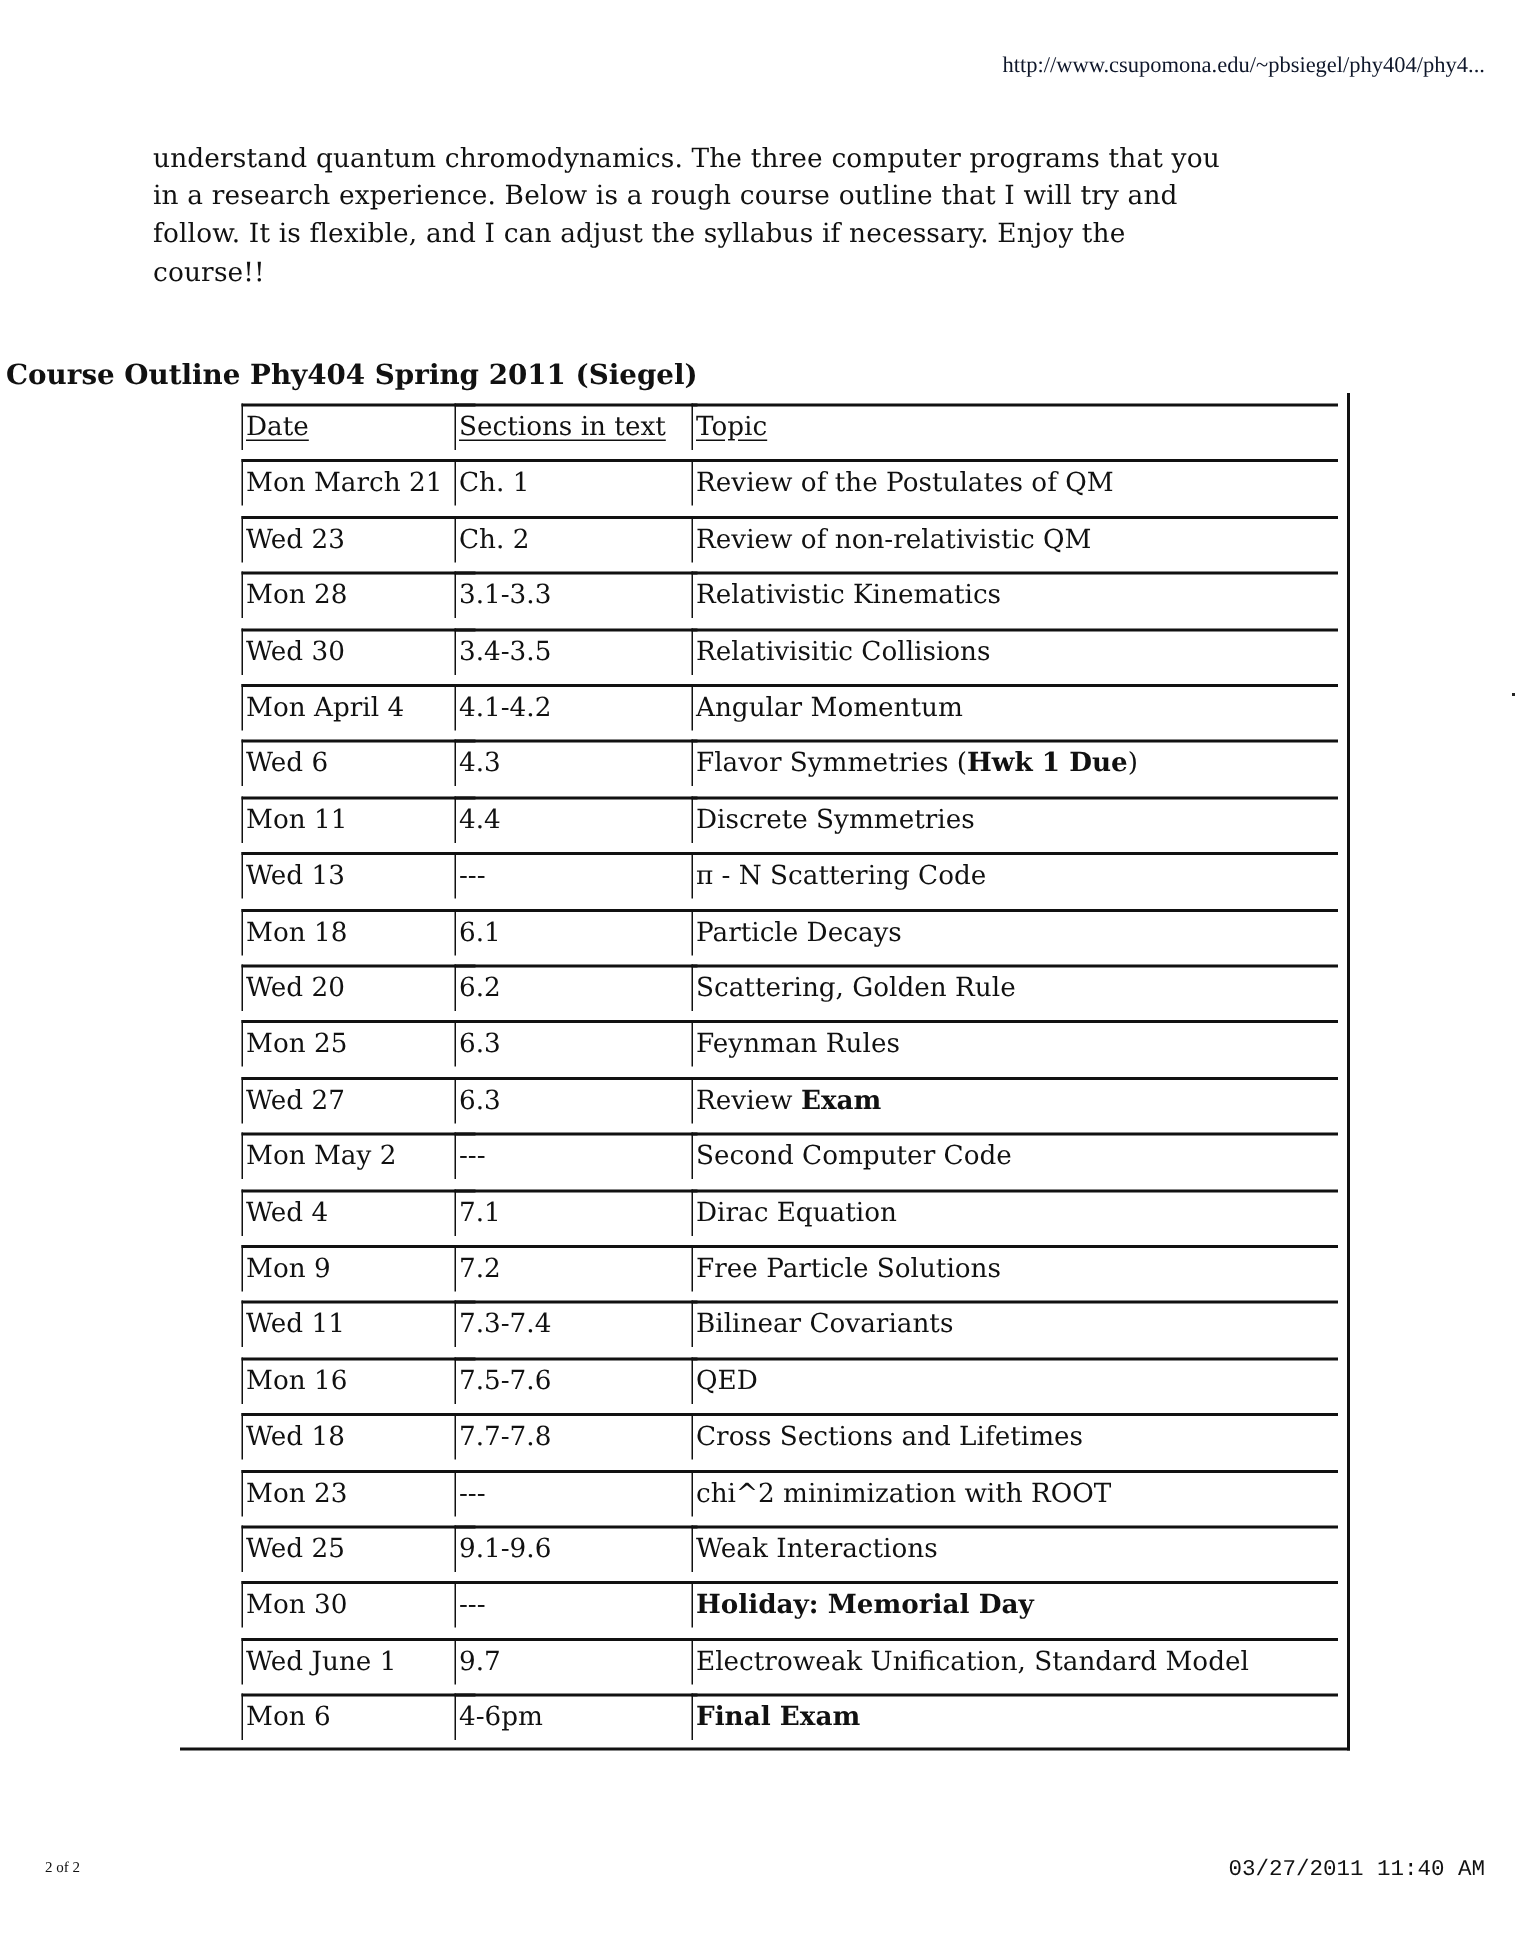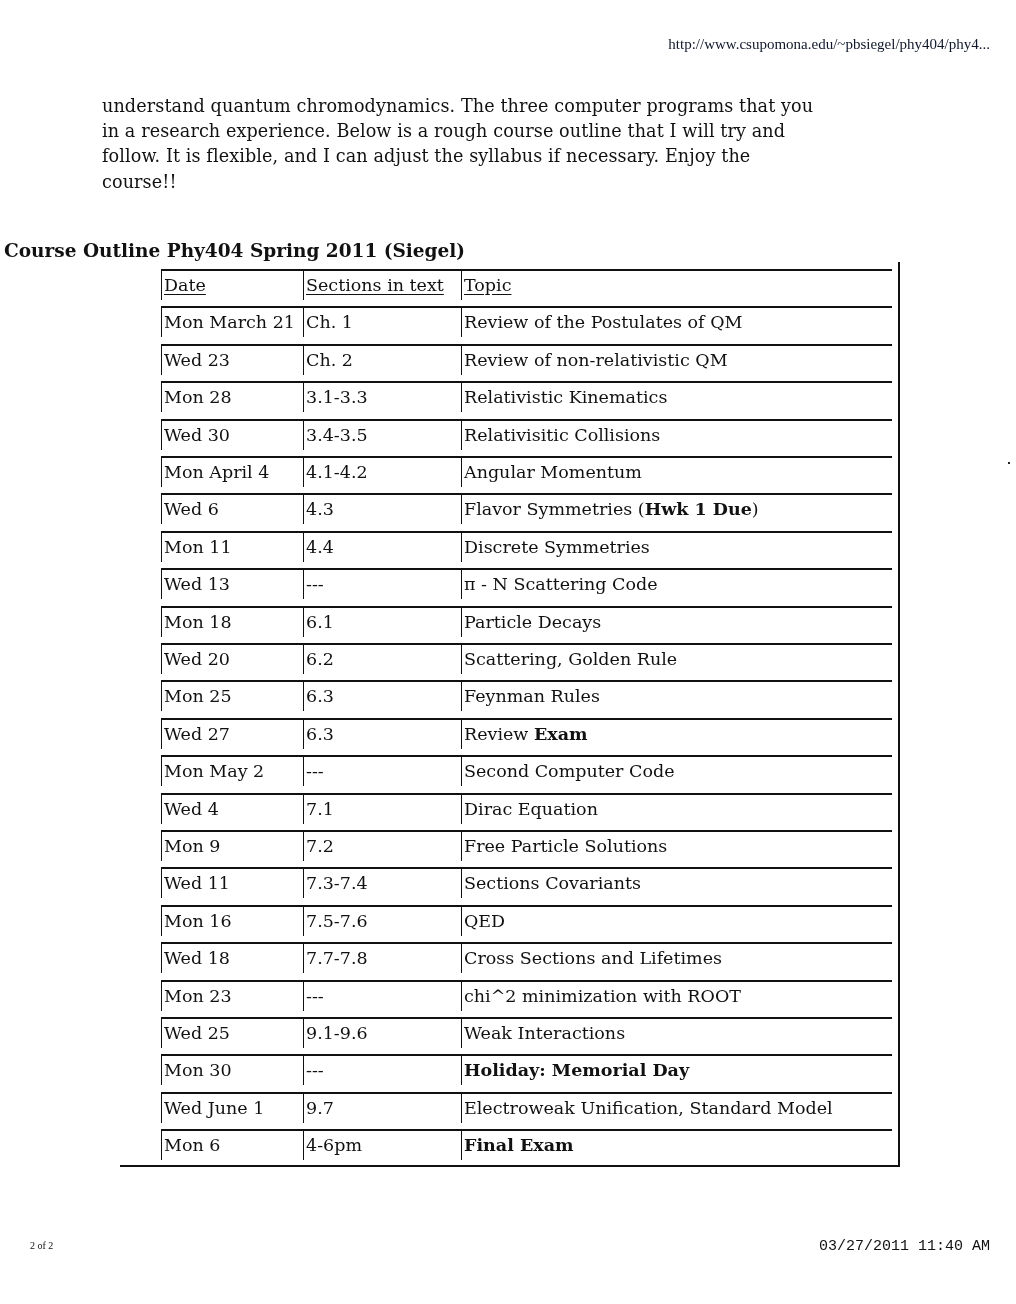--- a/index.html
+++ b/index.html
@@ -142,21 +142,21 @@
       <div class="cell c-topic"><span>Dirac Equation</span><span class="bold"></span><span></span></div>
     </div>
     <div class="row" style="top: 561px;">
       <div class="cell c-date">Mon 9</div>
       <div class="cell c-sec">7.2</div>
       <div class="cell c-topic"><span>Free Particle Solutions</span><span class="bold"></span><span></span></div>
     </div>
     <div class="row" style="top: 598.4px;">
       <div class="cell c-date">Wed 11</div>
       <div class="cell c-sec">7.3-7.4</div>
-      <div class="cell c-topic"><span>Sections Covariants</span><span class="bold"></span><span></span></div>
+      <div class="cell c-topic"><span>Bilinear Covariants</span><span class="bold"></span><span></span></div>
     </div>
     <div class="row" style="top: 635.8px;">
       <div class="cell c-date">Mon 16</div>
       <div class="cell c-sec">7.5-7.6</div>
       <div class="cell c-topic"><span>QED</span><span class="bold"></span><span></span></div>
     </div>
     <div class="row" style="top: 673.2px;">
       <div class="cell c-date">Wed 18</div>
       <div class="cell c-sec">7.7-7.8</div>
       <div class="cell c-topic"><span>Cross Sections and Lifetimes</span><span class="bold"></span><span></span></div>

